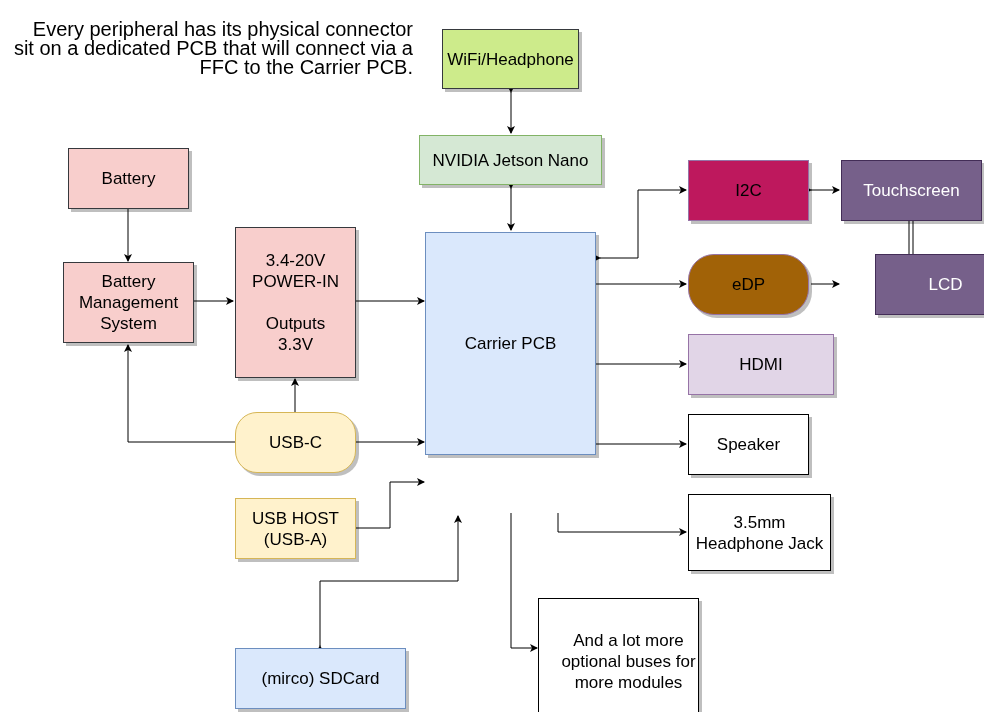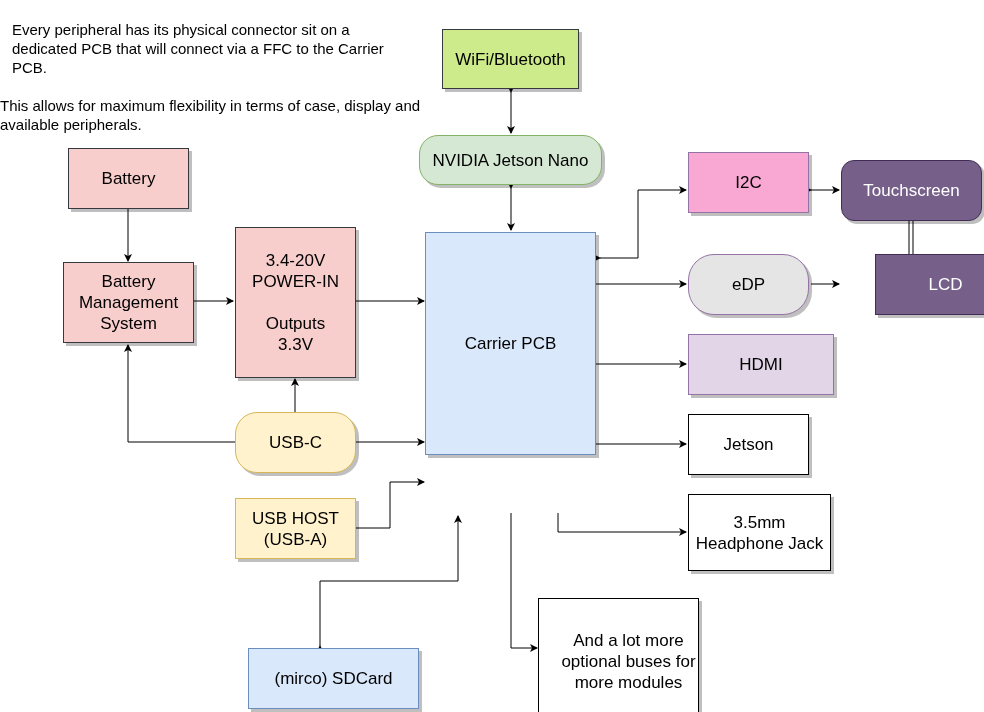--- a/index.html
+++ b/index.html
@@ -1,30 +1,29 @@
 <!DOCTYPE html>
 <html><head>
 <meta charset="utf-8">
 <style>
   html, body { margin: 0; padding: 0; background: #ffffff; }
   body { width: 984px; height: 712px; position: relative; overflow: hidden;
          font-family: "Liberation Sans", sans-serif; color: #000; }
-  .note { position: absolute; text-align: left; font-size: 15px; line-height: 19px; }
+  .note { position: absolute; text-align: right; font-size: 20px; line-height: 19px; }
   .box { position: absolute; box-sizing: border-box; border: 1px solid #000;
          display: flex; align-items: center; justify-content: center; text-align: center;
          font-size: 17px; line-height: 21px; box-shadow: 3px 3px 0 rgba(0,0,0,0.25); white-space: pre-line; }
   svg.wires { position: absolute; left: 0; top: 0; }
 </style>
 </head>
 <body>
 
 <div class="note" style="left:0;top:20px;width:425px;">
   <div style="padding:0 12px;">Every peripheral has its physical connector sit on a dedicated PCB that will connect via a FFC to the Carrier PCB.</div>
   <div style="height:19px"></div>
-  <div>This allows for maximum flexibility in terms of case, display and available peripherals.</div>
 </div>
 
 <svg class="wires" width="984" height="712">
   <defs>
     <marker id="ah" markerWidth="8" markerHeight="8" refX="7" refY="4" orient="auto" markerUnits="userSpaceOnUse">
       <path d="M0,0 L8,4 L0,8 L2,4 Z" fill="#000"></path>
     </marker>
   </defs>
   <g stroke="#000" stroke-width="1" fill="none">
     <path d="M511,92 L511,133" marker-start="url(#ah)" marker-end="url(#ah)"></path>
@@ -42,39 +41,39 @@
     <path d="M596,364 L686,364" marker-end="url(#ah)"></path>
     <path d="M596,444 L686,444" marker-end="url(#ah)"></path>
     <path d="M558,513 L558,532 L686,532" marker-end="url(#ah)"></path>
     <path d="M511,513 L511,648 L537,648" marker-end="url(#ah)"></path>
     <path d="M811,190 L839,190" marker-start="url(#ah)" marker-end="url(#ah)"></path>
     <path d="M811,284 L839,284" marker-end="url(#ah)"></path>
     <path d="M909,221 L909,254 M913,221 L913,254"></path>
   </g>
 </svg>
 
-<div class="box" style="left:442px;top:29px;width:137px;height:60px;background:#cdeb8b;border-color:#36393d;">WiFi/Bluetooth</div>
-<div class="box" style="left:419px;top:135px;width:183px;height:50px;background:#d5e8d4;border-color:#82b366;border-radius:19px;">NVIDIA Jetson Nano</div>
+<div class="box" style="left:442px;top:29px;width:137px;height:60px;background:#cdeb8b;border-color:#36393d;">WiFi/Headphone</div>
+<div class="box" style="left:419px;top:135px;width:183px;height:50px;background:#d5e8d4;border-color:#82b366;">NVIDIA Jetson Nano</div>
 <div class="box" style="left:68px;top:148px;width:121px;height:61px;background:#f8cecc;border-color:#36393d;">Battery</div>
 <div class="box" style="left:63px;top:262px;width:131px;height:81px;background:#f8cecc;border-color:#36393d;">Battery
 Management
 System</div>
 <div class="box" style="left:235px;top:227px;width:121px;height:151px;background:#f8cecc;border-color:#36393d;">3.4-20V
 POWER-IN
 
 Outputs
 3.3V</div>
 <div class="box" style="left:235px;top:412px;width:121px;height:61px;background:#fff2cc;border-color:#d6b656;border-radius:22px;">USB-C</div>
 <div class="box" style="left:235px;top:498px;width:121px;height:61px;background:#fff2cc;border-color:#d6b656;">USB HOST
 (USB-A)</div>
-<div class="box" style="left:248px;top:648px;width:171px;height:61px;background:#dae8fc;border-color:#6c8ebf;">(mirco) SDCard</div>
+<div class="box" style="left:235px;top:648px;width:171px;height:61px;background:#dae8fc;border-color:#6c8ebf;">(mirco) SDCard</div>
 <div class="box" style="left:425px;top:232px;width:171px;height:223px;background:#dae8fc;border-color:#6c8ebf;">Carrier PCB</div>
-<div class="box" style="left:688px;top:152px;width:121px;height:61px;background:#f9a8d4;border-color:#9673a6;text-align:center;">I2C</div>
-<div class="box" style="left:688px;top:254px;width:121px;height:61px;background:#e5e5e5;border-color:#9673a6;border-radius:26px;">eDP</div>
+<div class="box" style="left:688px;top:160px;width:121px;height:61px;background:#be185d;border-color:#9673a6;text-align:center;">I2C</div>
+<div class="box" style="left:688px;top:254px;width:121px;height:61px;background:#a16207;border-color:#9673a6;border-radius:26px;">eDP</div>
 <div class="box" style="left:688px;top:334px;width:146px;height:61px;background:#e1d5e7;border-color:#9673a6;">HDMI</div>
-<div class="box" style="left:688px;top:414px;width:121px;height:61px;background:#ffffff;">Jetson</div>
+<div class="box" style="left:688px;top:414px;width:121px;height:61px;background:#ffffff;">Speaker</div>
 <div class="box" style="left:688px;top:494px;width:143px;height:77px;background:#ffffff;text-align:center;">3.5mm
 Headphone Jack</div>
 <div class="box" style="left:538px;top:598px;width:161px;height:127px;background:#ffffff;padding-left:20px;">And a lot more
 optional buses for
 more modules</div>
-<div class="box" style="left:841px;top:160px;width:141px;height:61px;background:#76608a;border-color:#432d57;color:#ffffff;border-radius:13px;">Touchscreen</div>
+<div class="box" style="left:841px;top:160px;width:141px;height:61px;background:#76608a;border-color:#432d57;color:#ffffff;">Touchscreen</div>
 <div class="box" style="left:841px;top:254px;width:141px;height:61px;background:#76608a;border-color:#432d57;color:#ffffff;margin-left:34px;">LCD</div>
 
 </body></html>

